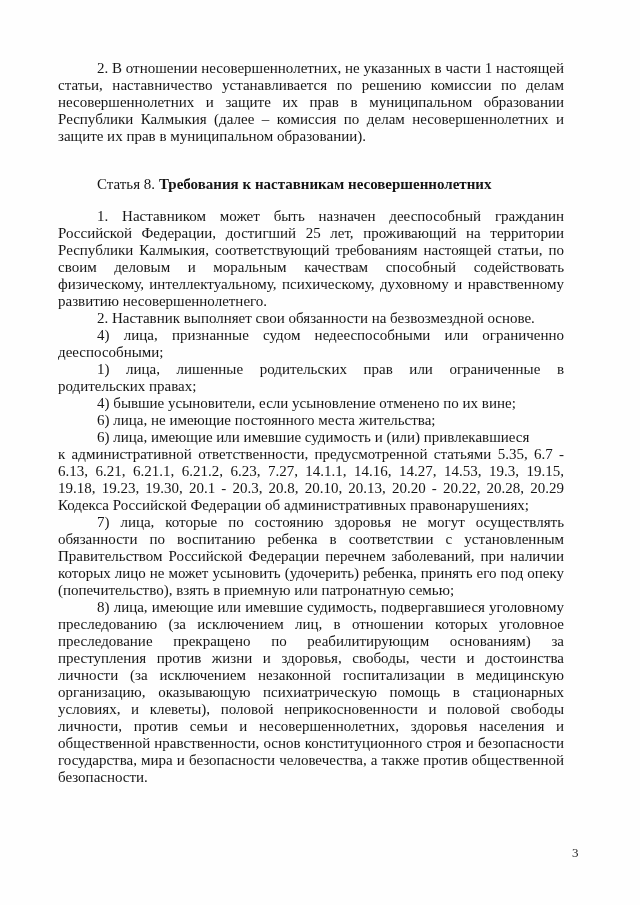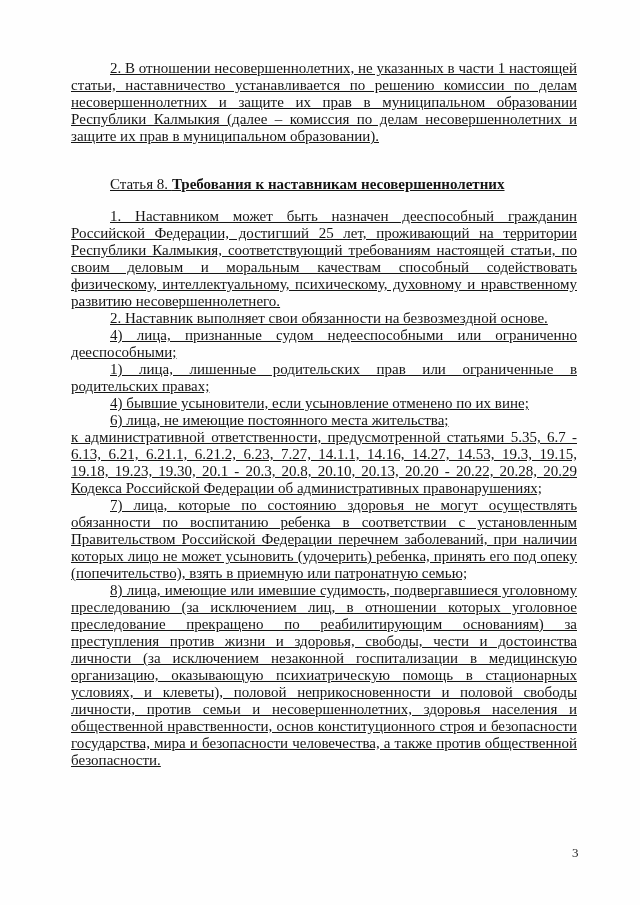--- a/index.html
+++ b/index.html
@@ -11,27 +11,26 @@
     position: relative;
     width: 640px;
     height: 905px;
     background: #fefefe;
     font-family: "Liberation Serif", "DejaVu Serif", serif;
     color: #151515;
     overflow: hidden;
   }
   .text-block {
     position: absolute;
-    left: 71px;
+    left: 58px;
     top: 60px;
     width: 506px;
     font-size: 15px;
     line-height: 17px;
     text-align: justify;
-    text-decoration: underline;
   }
   .text-block p {
     margin: 0;
     padding: 0;
     text-indent: 39px;
   }
   .article-heading {
     margin: 31px 0 15px 0;
     padding: 0;
     text-indent: 39px;
@@ -76,20 +75,21 @@
 
     <p>4) лица, признанные судом недееспособными или ограниченно дееспособными;</p>
 
     <p>1) лица, лишенные родительских прав или ограниченные в родительских правах;</p>
 
 
     <p>4) бывшие усыновители, если усыновление отменено по их вине;</p>
 
     <p>6) лица, не имеющие постоянного места жительства;</p>
 
+    <p class="no-justify">6) лица, имеющие или имевшие судимость и (или) привлекавшиеся</p>
 
     <p class="no-indent">к административной ответственности, предусмотренной статьями 5.35, 6.7 - 6.13, 6.21, 6.21.1, 6.21.2, 6.23, 7.27, 14.1.1, 14.16, 14.27, 14.53, 19.3, 19.15, 19.18, 19.23, 19.30, 20.1 - 20.3, 20.8, 20.10, 20.13, 20.20 - 20.22, 20.28, 20.29 Кодекса Российской Федерации об административных правонарушениях;</p>
 
     <p>7) лица, которые по состоянию здоровья не могут осуществлять обязанности по воспитанию ребенка в соответствии с установленным Правительством Российской Федерации перечнем заболеваний, при наличии которых лицо не может усыновить (удочерить) ребенка, принять его под опеку (попечительство), взять в приемную или патронатную семью;</p>
 
     <p>8) лица, имеющие или имевшие судимость, подвергавшиеся уголовному преследованию (за исключением лиц, в отношении которых уголовное преследование прекращено по реабилитирующим основаниям) за преступления против жизни и здоровья, свободы, чести и достоинства личности (за исключением незаконной госпитализации в медицинскую организацию, оказывающую психиатрическую помощь в стационарных условиях, и клеветы), половой неприкосновенности и половой свободы личности, против семьи и несовершеннолетних, здоровья населения и общественной нравственности, основ конституционного строя и безопасности государства, мира и безопасности человечества, а также против общественной безопасности.</p>
 
   </div>
 
   <div class="page-number">3</div>

